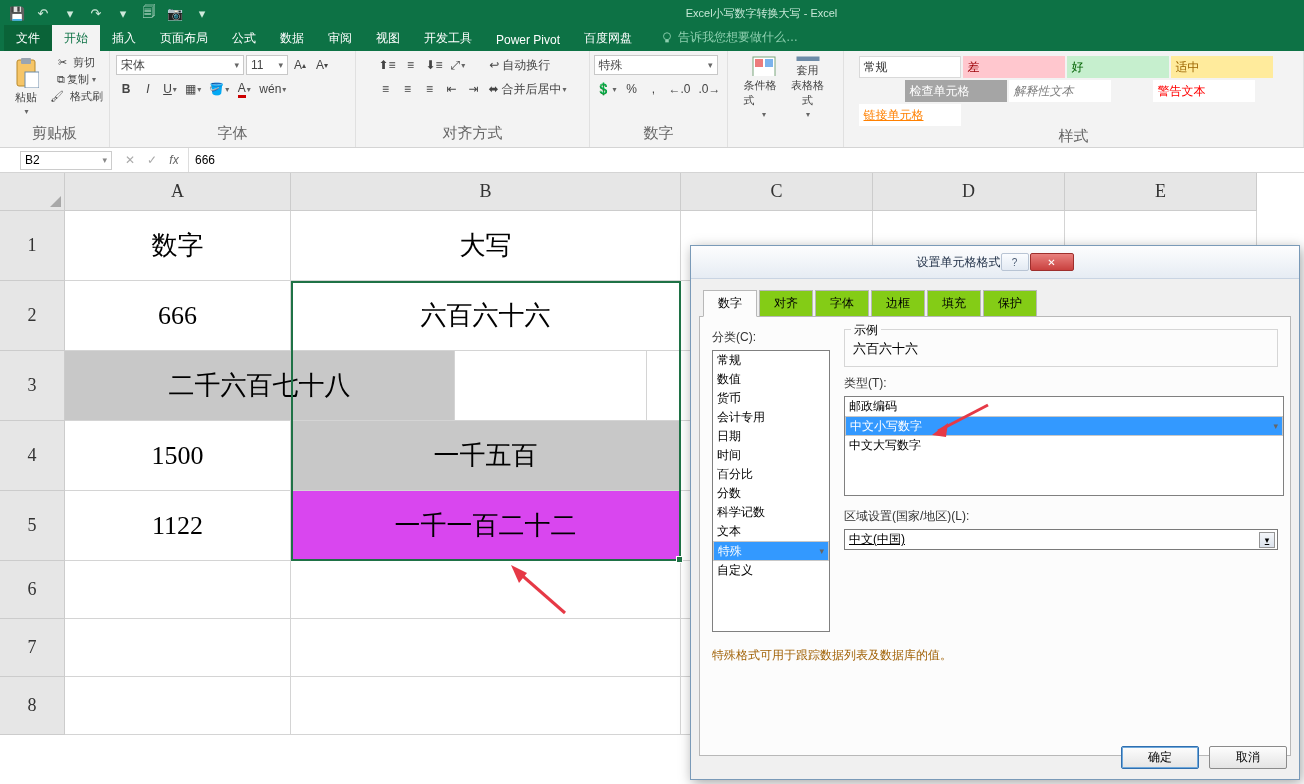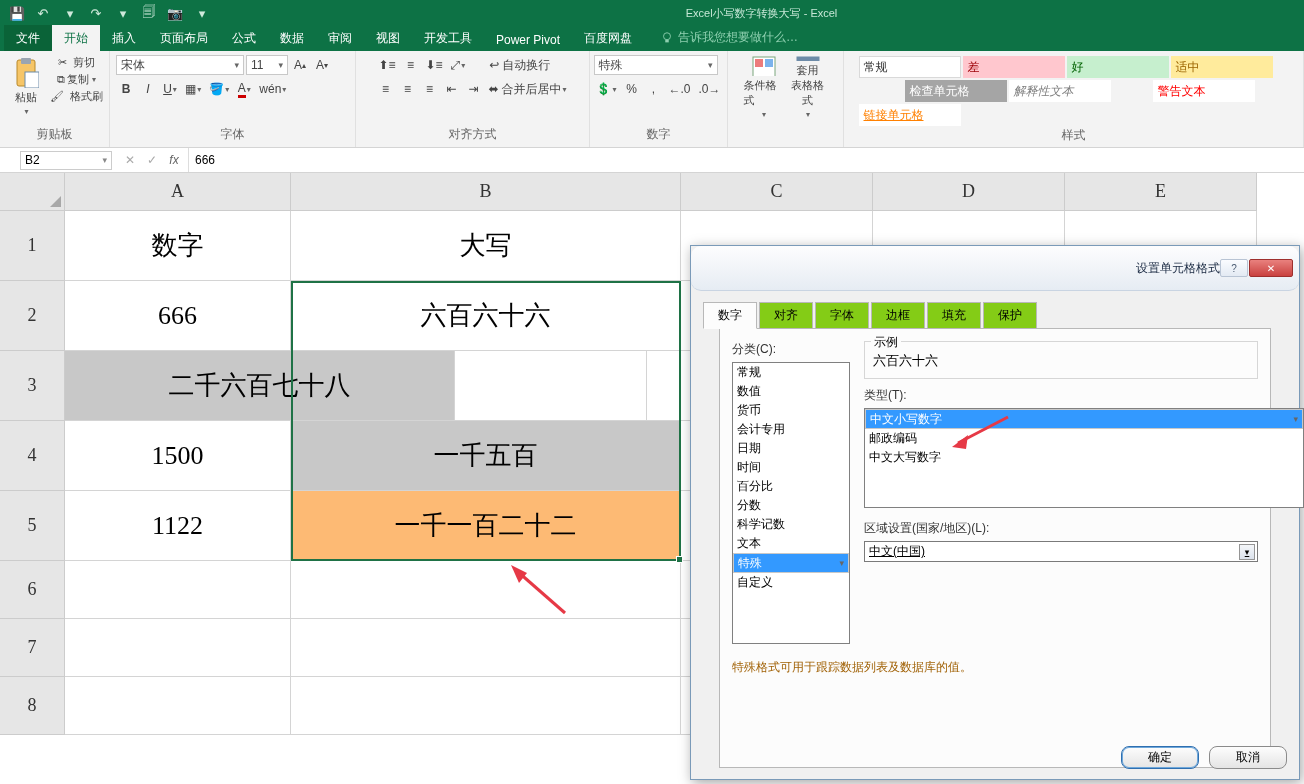--- a/index.html
+++ b/index.html
@@ -16,21 +16,21 @@
 .menutabs .tab { padding:5px 12px 4px; cursor:pointer; }
 .menutabs .tab.file { background:#0a6338; color:#fff; }
 .menutabs .tab.active { background:#f3f3f3; color:#0d7245; }
 .menutabs .tell { margin-left:8px; color:#8fd0b0; padding:5px 8px; display:flex; align-items:center; gap:4px; }
 .menutabs .tell svg { width:14px; height:14px; }
 
 
 .ribbon { height:97px; background:#f3f3f3; border-bottom:1px solid #d4d4d4; display:flex; font-size:11px; color:#444; }
 .group { border-right:1px solid #e0e0e0; padding:4px 6px 2px; display:flex; flex-direction:column; justify-content:space-between; align-items:center; }
 .group .gcontent { display:flex; gap:4px; align-items:flex-start; }
-.group .glabel { font-size:12px; color:#666; padding-bottom:2px; }
+.group .glabel { font-size:15px; color:#666; padding-bottom:2px; }
 .btncol { display:flex; flex-direction:column; gap:2px; align-items:center; }
 .btnrow { display:flex; gap:2px; align-items:center; }
 .iconbtn { min-width:20px; height:20px; display:flex; align-items:center; justify-content:center; border:1px solid transparent; padding:0 2px; font-size:12px; color:#444; }
 .bigbtn { width:40px; height:64px; display:flex; flex-direction:column; align-items:center; justify-content:center; gap:2px; font-size:11px; }
 .dd { font-size:8px; color:#666; margin-left:1px; }
 .sel { border:1px solid #c8c8c8; background:#fff; height:20px; font-size:12px; padding:0 18px 0 4px; position:relative; display:flex; align-items:center; }
 .sel::after { content:"▾"; position:absolute; right:4px; font-size:9px; color:#666; }
 .stylecell { width:102px; height:22px; border:1px solid #d9d9d9; display:flex; align-items:center; padding:0 4px; font-size:12px; margin:1px; }
 .stylegrid { display:flex; flex-wrap:wrap; width:432px; }
 
@@ -54,43 +54,43 @@
 .rowheads .rh.short { height:58px; }
 .cells { position:absolute; left:65px; top:38px; }
 .row { display:flex; }
 .cell { border-right:1px solid #d4d4d4; border-bottom:1px solid #d4d4d4; display:flex; align-items:center; justify-content:center; font-size:26px; font-family:"SimSun","宋体",serif; background:#fff; height:70px; }
 .cell.short { height:58px; }
 .selrange { position:absolute; border:2px solid #1f7246; pointer-events:none; }
 .selrange .handle { position:absolute; right:-4px; bottom:-4px; width:7px; height:7px; background:#1f7246; border:1px solid #fff; }
 
 
 .dialog { position:absolute; left:690px; top:245px; width:610px; height:535px; background:#f0f0f0; border:1px solid #7a9ab8; box-shadow:2px 3px 12px rgba(0,0,0,.35); font-size:12px; }
-.dialog .titlebar2 { height:45px; background:linear-gradient(#fdfdfe,#e6ecf3); border-bottom:1px solid #c9d4e2; display:flex; align-items:center; padding:0 6px; justify-content:flex-end;border-radius:10px; }
+.dialog .titlebar2 { height:33px; background:linear-gradient(#fdfdfe,#e6ecf3); border-bottom:1px solid #c9d4e2; display:flex; align-items:center; padding:0 6px; justify-content:center; }
 .dialog .titlebar2 .t { color:#1a2a42; }
 .dialog .winbtns { display:flex; gap:1px; }
 .dialog .winbtns .wb { width:28px; height:18px; border:1px solid #b8c4d4; background:linear-gradient(#fafcff,#e3eaf3); display:flex; align-items:center; justify-content:center; font-size:10px; color:#4a5b72; border-radius:2px; }
 .dialog .winbtns .wb.close { background:linear-gradient(#e9817e,#c9413f); color:#fff; width:44px; border-color:#9e2f2d; }
 .dialog .tabs2 { display:flex; margin:10px 12px 0; }
 .dialog .tabs2 .t2 { border:1px solid #b8b8b8; border-bottom:none; padding:4px 14px; background:#84cc16; margin-right:2px; position:relative; top:1px; font-size:12px; }
 .dialog .tabs2 .t2.active { background:#fcfcfc; z-index:2; border-bottom:1px solid #fcfcfc; }
-.dialog .panel { border:1px solid #b8b8b8; margin:0 28px 12px; background:#fcfcfc; padding:12px; height:440px; position:relative; }
+.dialog .panel { border:1px solid #b8b8b8; margin:0 8px 12px; background:#fcfcfc; padding:12px; height:440px; position:relative; }
 .dialog .lbl { font-size:12px; color:#333; margin-bottom:4px; }
 .listbox { border:1px solid #808080; background:#fff; font-size:12px; overflow:auto; }
 .listbox .li { padding:1px 4px; }
 .listbox .li.sel { background:#3399ff; color:#fff; }
 .catbox { width:118px; height:282px; }
 .samplebox { border:1px solid #d6d6d6; background:#fcfcfc; padding:0 0 6px 0; margin-bottom:8px; position:relative; }
 .samplebox .sl { position:absolute; left:6px; top:-8px; background:#fcfcfc; padding:0 3px; font-size:12px; }
 .samplebox .sv { padding:10px 8px 2px; font-size:13px; }
 .typebox { width:440px; height:100px; }
 .rightcol { position:absolute; left:144px; top:12px; right:12px; }
 .combo { border:1px solid #7a7a7a; background:#fff; height:21px; display:flex; align-items:center; justify-content:space-between; padding:0 2px 0 4px; font-size:12px;text-decoration:underline; }
 .combo .cb { width:16px; height:16px; border:1px solid #959595; background:linear-gradient(#f4f6f9,#dbe2ec); display:flex; align-items:center; justify-content:center; font-size:9px; }
 .dialog .footer { position:absolute; right:12px; bottom:10px; display:flex; gap:10px; }
-.dlgbtn { width:78px; height:23px; border:1px solid #8b8b8b; background:linear-gradient(#fdfdfd,#e4e4e4); border-radius:8px; font-size:12px; display:flex; align-items:center; justify-content:center; }
+.dlgbtn { width:78px; height:23px; border:1px solid #8b8b8b; background:linear-gradient(#fdfdfd,#e4e4e4); border-radius:2px; font-size:12px; display:flex; align-items:center; justify-content:center; }
 .dlgbtn.primary { border-color:#2f6fb0; box-shadow:0 0 0 1px #6fa8da inset; }
 
 
 .redarrow { position:absolute; pointer-events:none; }
 </style>
 </head>
 <body>
 
 <div class="titlebar">
   <div class="qat">
@@ -337,21 +337,21 @@
       </div>
       <div class="row">
         <div class="cell" style="width: 226px;">1500</div>
         <div class="cell" style="width: 390px; background: rgb(200, 200, 200);">一千五百</div>
         <div class="cell" style="width: 192px;"></div>
         <div class="cell" style="width: 192px;"></div>
         <div class="cell" style="width: 192px;"></div>
       </div>
       <div class="row">
         <div class="cell" style="width: 226px;">1122</div>
-        <div class="cell" style="width: 390px; background: #fdba74;">一千一百二十二</div>
+        <div class="cell" style="width: 390px; background: #d946ef;">一千一百二十二</div>
         <div class="cell" style="width: 192px;"></div>
         <div class="cell" style="width: 192px;"></div>
         <div class="cell" style="width: 192px;"></div>
       </div>
       <div class="row">
         <div class="cell short" style="width: 226px;"></div>
         <div class="cell short" style="width: 390px;"></div>
         <div class="cell short" style="width: 192px;"></div>
         <div class="cell short" style="width: 192px;"></div>
         <div class="cell short" style="width: 192px;"></div>
@@ -414,22 +414,22 @@
         <div class="li sel">特殊</div>
         <div class="li">自定义</div>
       </div>
     <div class="rightcol">
       <div class="samplebox">
         <span class="sl">示例</span>
         <div class="sv">六百六十六</div>
       </div>
       <div class="lbl">类型(T):</div>
       <div class="listbox typebox" id="typebox">
+          <div class="li">邮政编码</div>
           <div class="li sel">中文小写数字</div>
-          <div class="li">邮政编码</div>
           <div class="li">中文大写数字</div>
         </div>
       <div style="height:12px"></div>
       <div class="lbl">区域设置(国家/地区)(L):</div>
       <div class="combo">
         <span>中文(中国)</span>
         <div class="cb">▾</div>
       </div>
     </div>
     <div style="position:absolute; left:12px; top:330px; right:12px; font-size:12px; color:#a16207">特殊格式可用于跟踪数据列表及数据库的值。</div>

